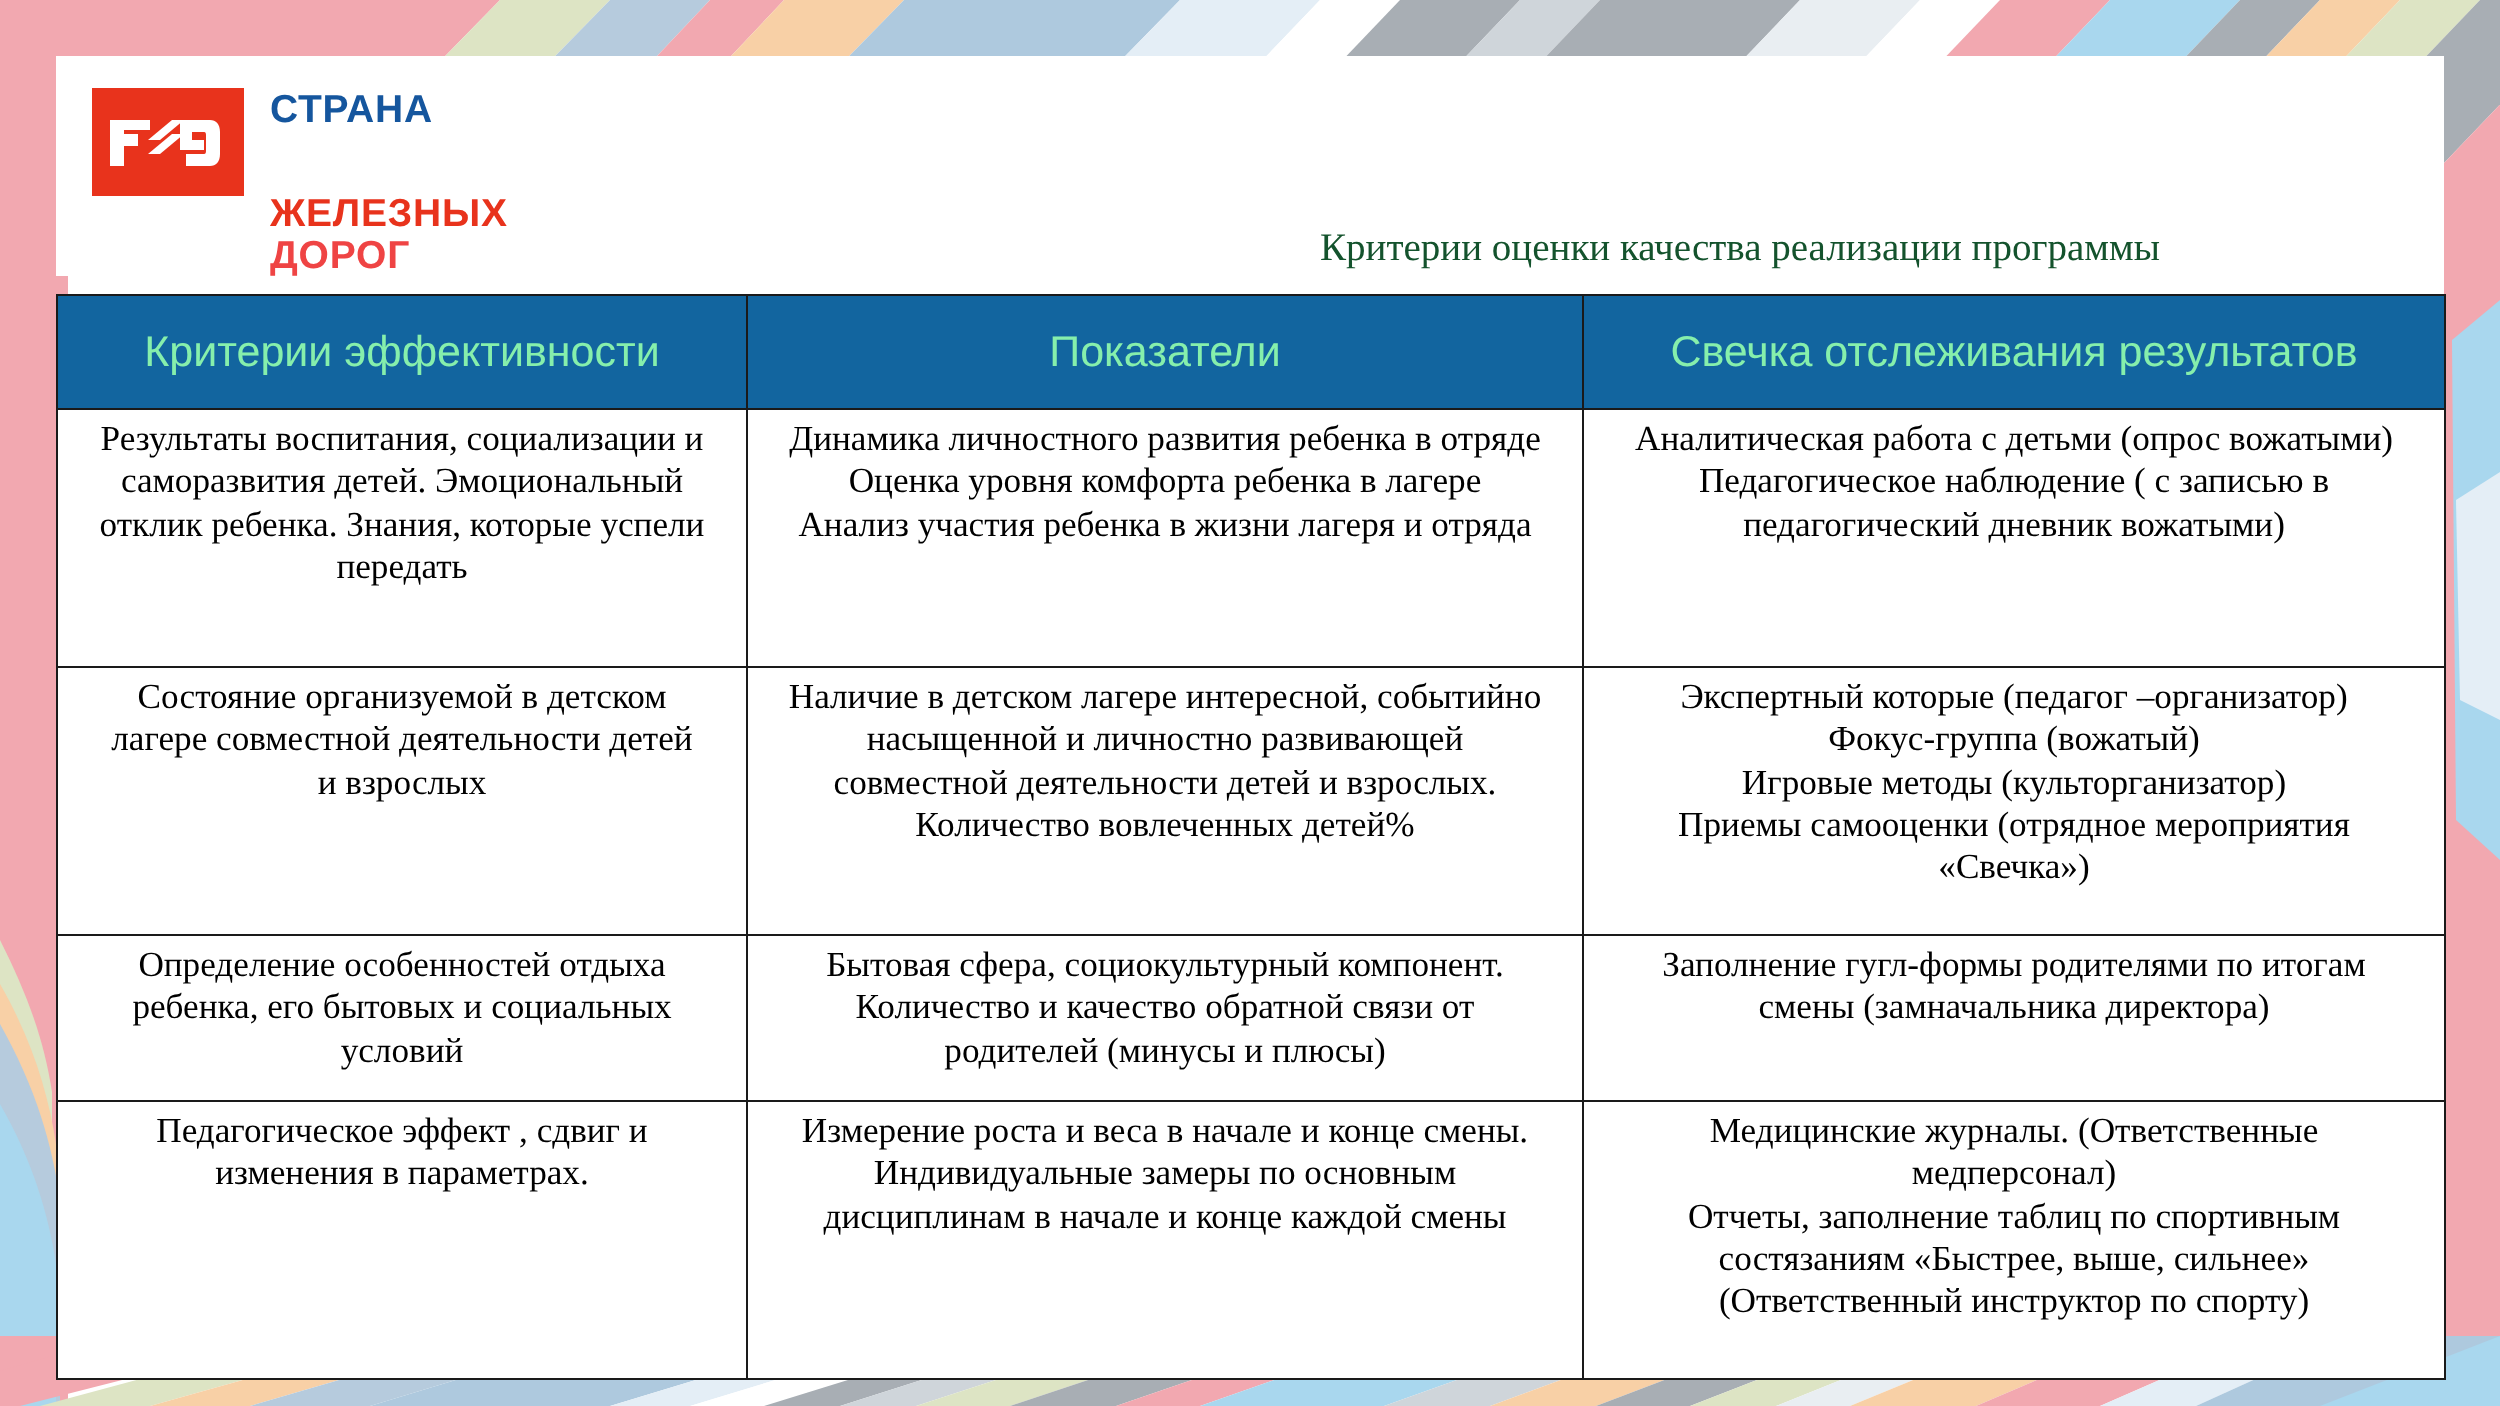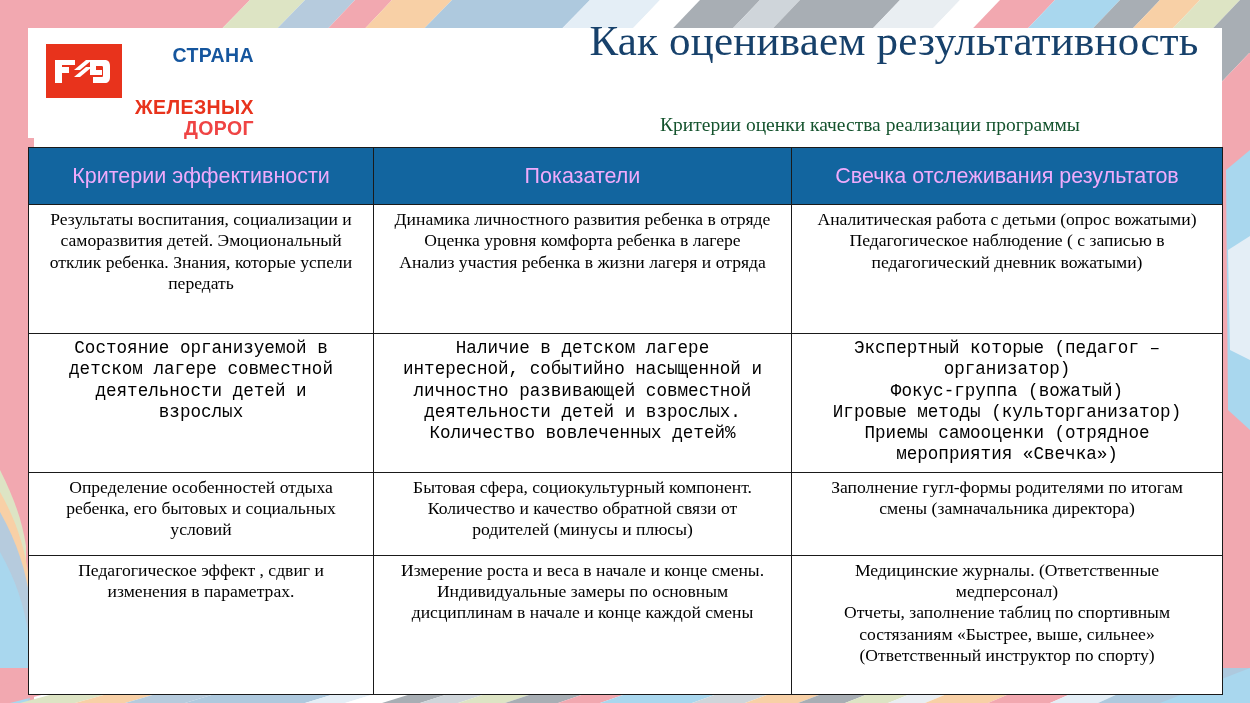--- a/index.html
+++ b/index.html
@@ -42,21 +42,20 @@
   }
 
   
   .logo-block {
     position: absolute;
     left: 46px;
     top: 44px;
     display: flex;
     align-items: flex-start;
     z-index: 6;
-    text-align: right;
   }
   .logo-mark {
     width: 76px;
     height: 54px;
     background: #e8331c;
     position: relative;
     margin-right: 13px;
     flex: none;
   }
   .logo-mark svg { position: absolute; left: 7px; top: 12px; }
@@ -113,21 +112,21 @@
     background: #ffffff;
   }
   .criteria-table th,
   .criteria-table td {
     border: 1.6px solid #1a1a1a;
     vertical-align: top;
     padding: 4px 20px 6px;
   }
   .criteria-table thead th {
     background: #12659f;
-    color: #f0abfc;
+    color: #86efac;
     font-family: "Liberation Sans", sans-serif;
     font-weight: normal;
     font-size: 21.5px;
     text-align: center;
     height: 52px;
     vertical-align: middle;
     padding: 2px 6px;
     border-color: #1a1a1a;
   }
   .criteria-table tbody td {
@@ -138,21 +137,21 @@
     color: #000000;
   }
   .cell-lines { display: block; }
   .cell-lines span { display: block; }
 
   .col-1 { width: 345px; }
   .col-2 { width: 418px; }
   .col-3 { width: 431px; }
 
   tr.row-1 td { height: 118px; }
-  tr.row-2 td { height: 123px; font-family: Liberation Mono, monospace; }
+  tr.row-2 td { height: 123px; }
   tr.row-3 td { height: 72px; }
   tr.row-4 td { height: 128px; }
 </style>
 </head>
 <body>
 
 <div class="slide">
 
   <div class="ribbons">
     <svg width="1250" height="703" viewBox="0 0 1250 703" xmlns="http://www.w3.org/2000/svg">
@@ -236,21 +235,20 @@
         <path d="M40,4 L52,4 C55,4 57,6 57,10 L57,21 C57,25 55,27 52,27 L40,27 L40,21 L49,21 C50,21 50,20 50,19 L50,12 C50,11 50,10 49,10 L43,10 L43,14 L49,14 L49,19 L37,19 L37,4 Z" fill="#ffffff"></path>
       </svg>
     </div>
     <div class="logo-words">
       <span class="lw1">СТРАНА</span>
       <span class="lw2">ЖЕЛЕЗНЫХ</span>
       <span class="lw3">ДОРОГ</span>
     </div>
   </div>
 
-  <div class="slide-title">Как оцениваем результативность</div>
   <div class="slide-subtitle">Критерии оценки качества реализации программы</div>
 
   <table class="criteria-table">
     <colgroup>
       <col class="col-1">
         <col class="col-2">
         <col class="col-3">
     </colgroup>
     <thead>
       <tr>

